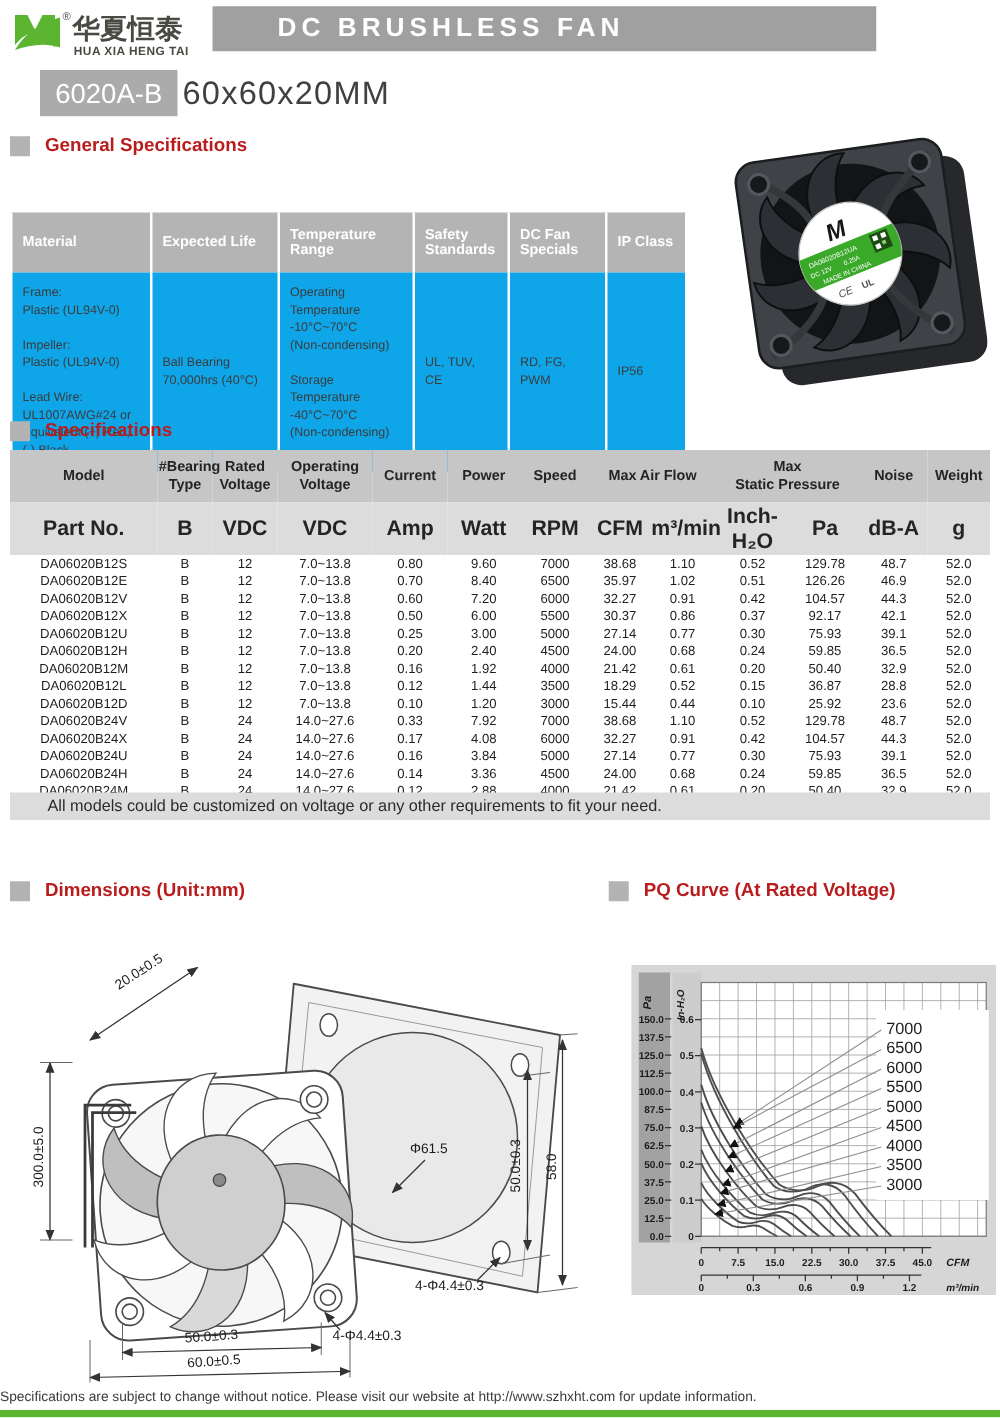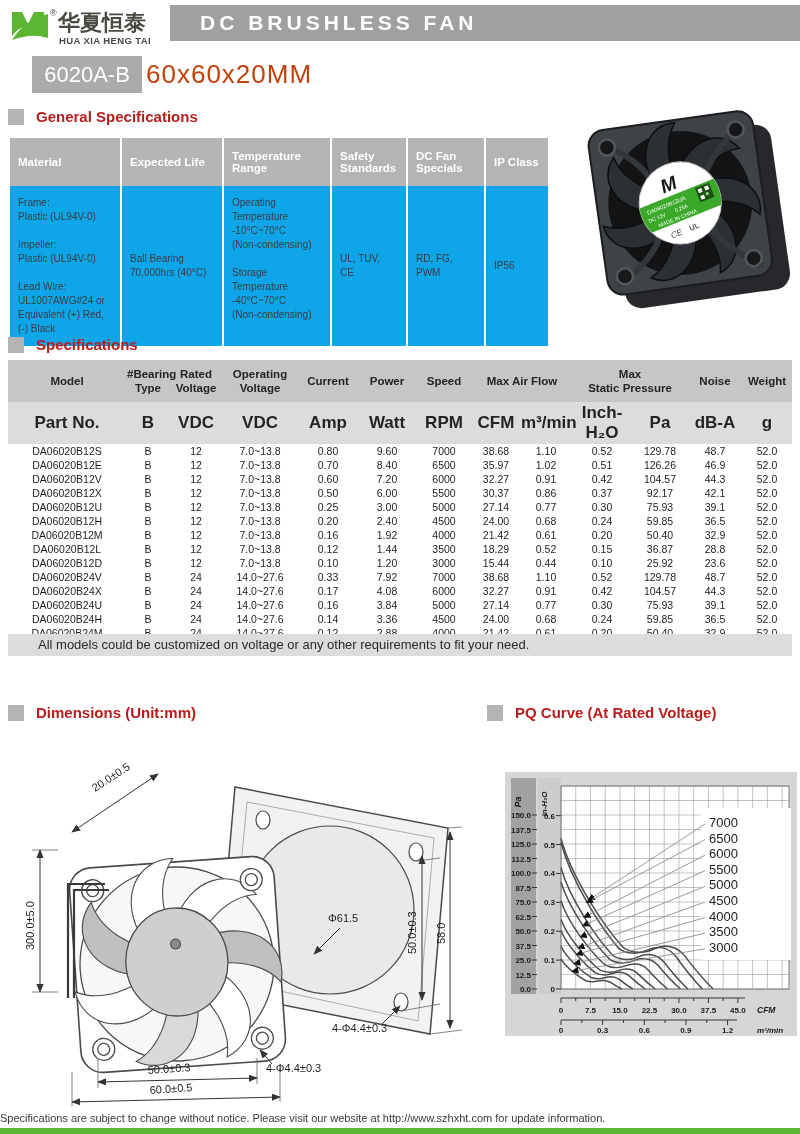--- a/index.html
+++ b/index.html
@@ -2,39 +2,39 @@
 <html><head>
 <meta charset="utf-8">
 <style>
   html,body{margin:0;padding:0;background:#fff;}
   .page{position:relative;width:800px;height:1134px;background:#fff;overflow:hidden;
         font-family:"Liberation Sans",sans-serif;color:#222;}
   .abs{position:absolute;}
   .pre{white-space:pre-line;}
 
   
-  .banner{left:170px;top:5px;width:630px;height:36px;background:#a0a0a0;color:#fff;
-          font-size:21px;font-weight:bold;letter-spacing:4px;line-height:36px;padding-left:30px;box-sizing:border-box;}
+  .banner{left:170px;top:5px;width:531px;height:36px;background:#a0a0a0;color:#fff;
+          font-size:21px;font-weight:bold;letter-spacing:4px;line-height:36px;padding-left:52px;box-sizing:border-box;}
   .badge{left:8px;top:56px;width:110px;height:37px;background:#ababab;color:#fff;
          font-size:22px;text-align:center;line-height:37px;margin-left:24px;}
-  .sizeTxt{left:146px;top:56px;height:37px;font-size:26px;line-height:37px;color:#c2410c;letter-spacing:1px;}
+  .sizeTxt{left:146px;top:56px;height:37px;font-size:26px;line-height:37px;color:#404040;letter-spacing:1px;}
 
   .secRow{display:flex;align-items:center;gap:12px;}
   .bullet{width:16px;height:16px;background:#b3b3b3;}
   .secTitle{font-size:15px;font-weight:bold;color:#b91c1c;}
 
   
   .gsTable{left:8px;top:138px;width:540px;border-collapse:collapse;table-layout:fixed;}
   .gsTable th{background:#b4b4b4;color:#fff;font-size:11.5px;font-weight:bold;text-align:left;
               padding:6px 8px;height:36px;vertical-align:middle;border-left:2px solid #fff;border-right:2px solid #fff;}
   .gsTable td{background:#0ea5e9;font-size:10px;color:#3c3c3c;padding:10px 8px;line-height:1.4;
               border-left:2px solid #fff;border-right:2px solid #fff;height:124px;box-sizing:border-box;}
   .gsTable td.top{vertical-align:top;}
   .gsTable td.mid{vertical-align:middle;}
-  .gsTable{border-top:0;}
+  .gsTable{border-top:0;margin-top:32px;}
 
   
   .spTable{left:8px;top:360px;width:784px;border-collapse:collapse;table-layout:fixed;}
   .spTable th{font-weight:bold;color:#242424;}
   .spTable .h1 th{background:#c6c6c6;font-size:11.5px;height:40px;white-space:pre-line;line-height:1.25;vertical-align:middle;}
   .spTable .h2 th{background:#dcdcdc;font-size:17px;height:23px;}
   .spTable td{font-size:10.5px;color:#1e1e1e;text-align:center;height:14px;line-height:14px;padding:0;}
   .noteBar{left:8px;top:634px;width:784px;height:22px;background:#dcdcdc;font-size:13px;color:#2a2a2a;
            line-height:22px;padding-left:30px;box-sizing:border-box;}
 

